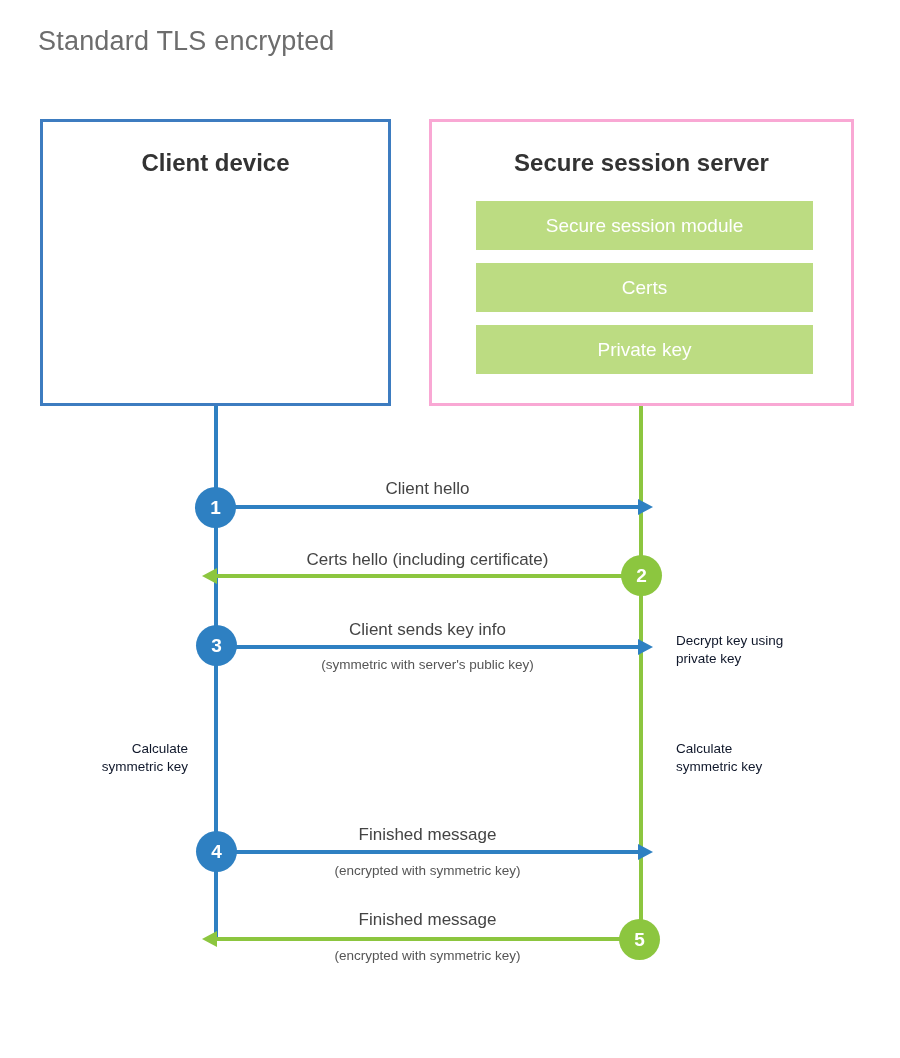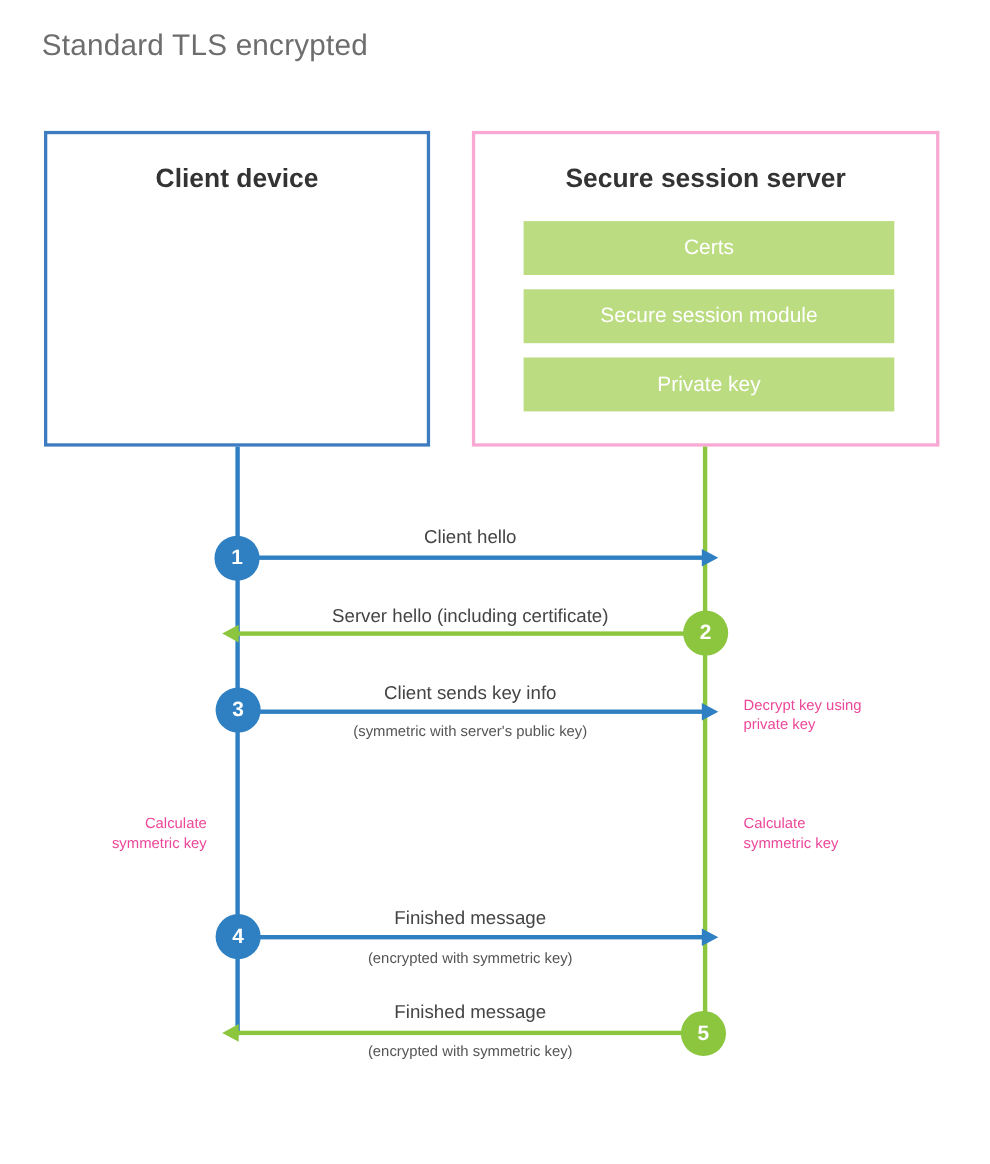--- a/index.html
+++ b/index.html
@@ -172,57 +172,57 @@
     text-align: center;
     font-size: 13.5px;
     font-weight: 300;
     color: #555555;
     white-space: nowrap;
   }
   .side-note {
     position: absolute;
     font-size: 13.5px;
     font-weight: 300;
-    color: #ec4899;
+    color: #0f172a;
     line-height: 1.3;
   }
   .side-note.left  { text-align: right; }
   .side-note.right { text-align: left; }
 </style>
 </head>
 <body>
 
 <div class="page-title">Standard TLS encrypted</div>
 
 <div class="entity-box client">
   <div class="entity-title">Client device</div>
 </div>
 
 <div class="entity-box server">
   <div class="entity-title">Secure session server</div>
   <div class="server-modules">
+    <div class="server-module">Secure session module</div>
     <div class="server-module">Certs</div>
-    <div class="server-module">Secure session module</div>
     <div class="server-module">Private key</div>
   </div>
 </div>
 
 <div class="lifeline client-line"></div>
 <div class="lifeline server-line"></div>
 
 <div class="msg blue" style="left:216px; top:505px; width:423px;">
   <span class="arrowhead right-blue"></span>
 </div>
 <div class="msg-label" style="left:216px; top:479px; width:423px;">Client hello</div>
 <div class="step-circle blue" style="left:195px; top:487px;">1</div>
 
 <div class="msg green" style="left:216px; top:574px; width:423px;">
   <span class="arrowhead left-green"></span>
 </div>
-<div class="msg-label" style="left:216px; top:550px; width:423px;">Server hello (including certificate)</div>
+<div class="msg-label" style="left:216px; top:550px; width:423px;">Certs hello (including certificate)</div>
 <div class="step-circle green" style="left:621px; top:555px;">2</div>
 
 <div class="msg blue" style="left:216px; top:645px; width:423px;">
   <span class="arrowhead right-blue"></span>
 </div>
 <div class="msg-label" style="left:216px; top:620px; width:423px;">Client sends key info</div>
 <div class="msg-sublabel" style="left:216px; top:657px; width:423px;">(symmetric with server's public key)</div>
 <div class="step-circle blue" style="left:196px; top:625px;">3</div>
 <div class="side-note right" style="left:676px; top:632px; width:180px;">Decrypt key using<br>private key</div>
 

